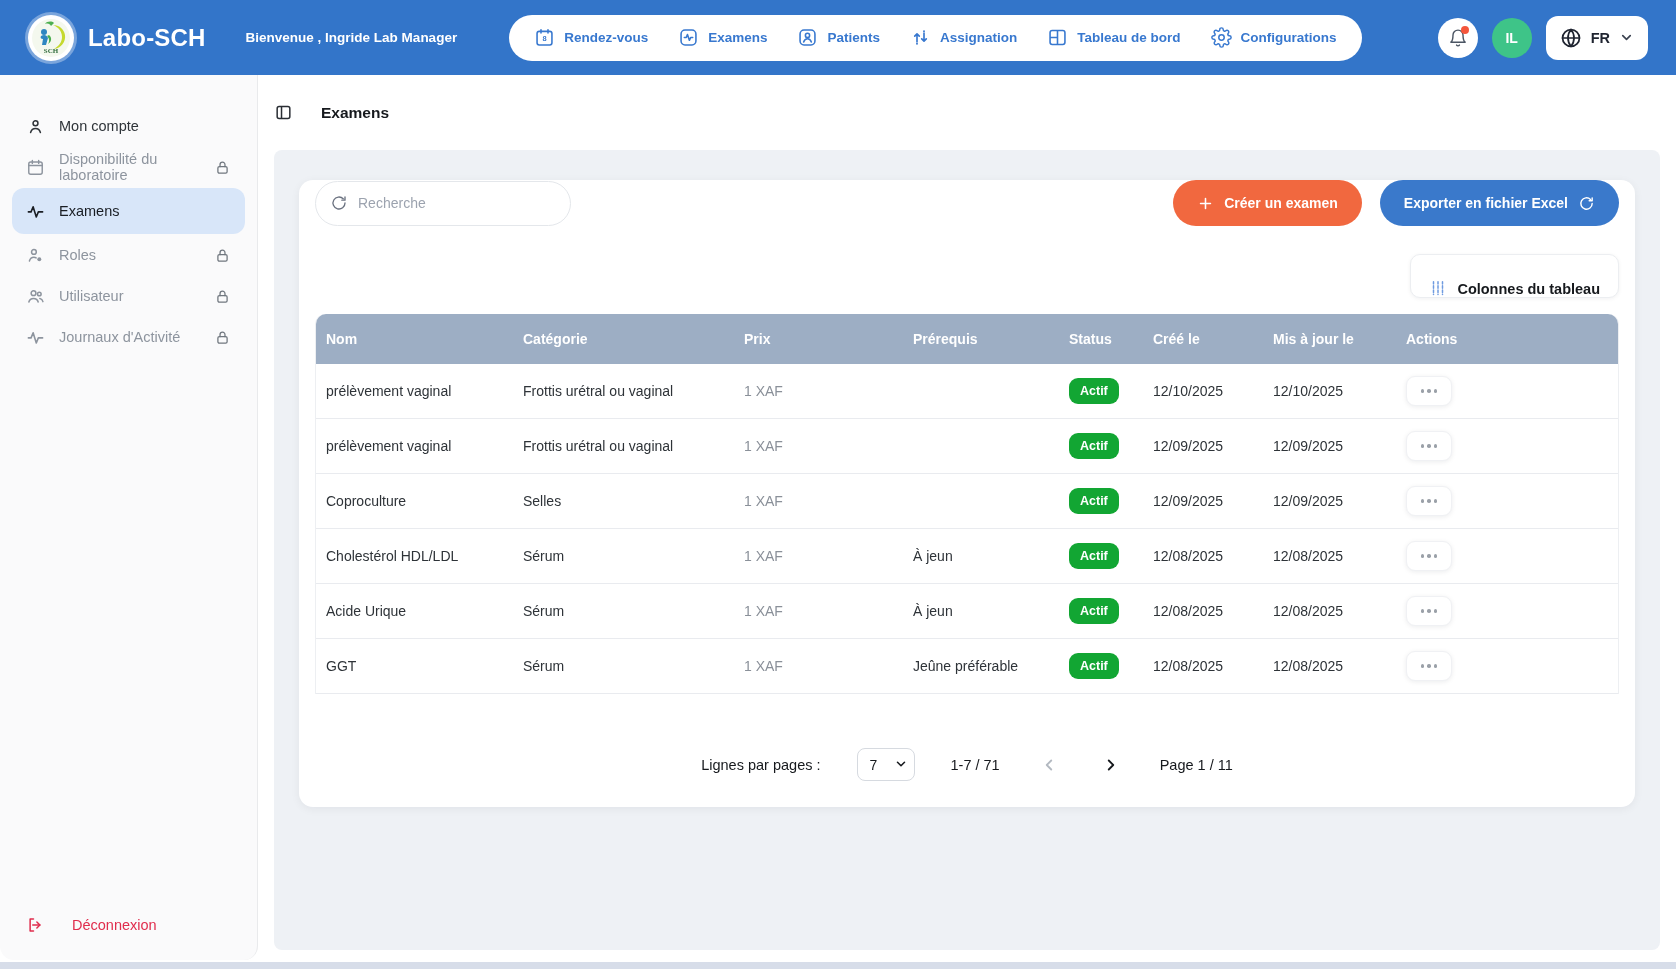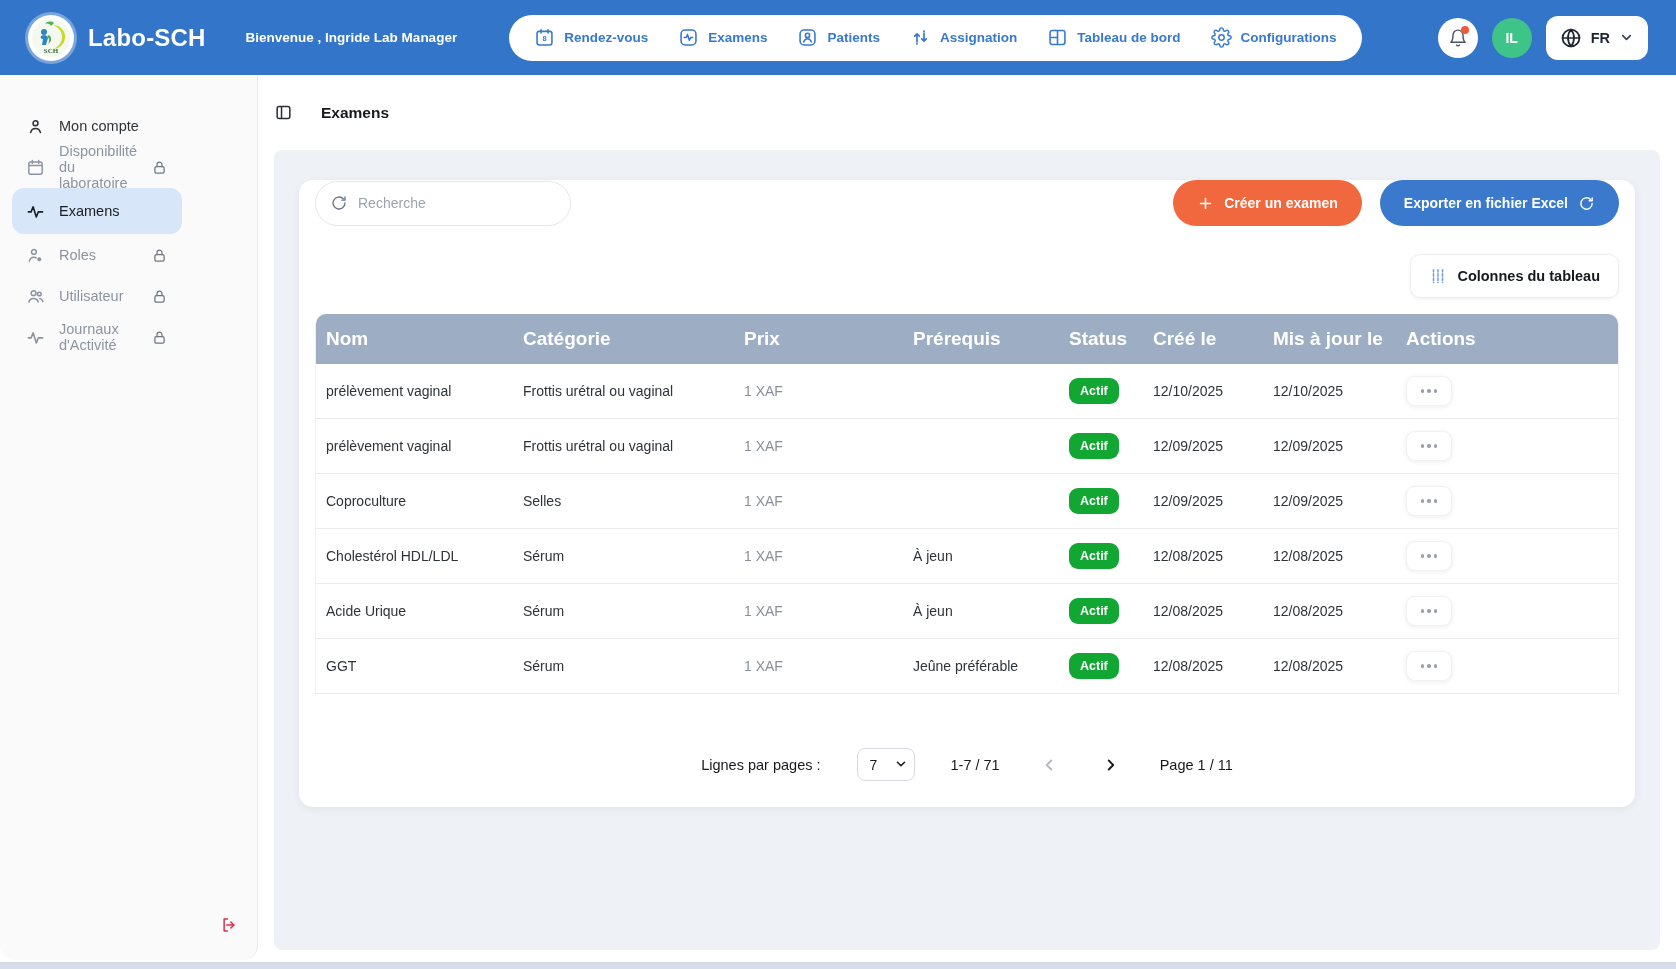--- a/index.html
+++ b/index.html
@@ -18,21 +18,21 @@
   .bell-btn { width:40px; height:40px; border-radius:50%; background:#fff; border:none; display:flex; align-items:center; justify-content:center; position:relative; cursor:pointer; color:#4B5563; }
   .bell-btn svg { width:20px; height:20px; }
   .bell-dot { position:absolute; top:8px; right:9px; width:8px; height:8px; border-radius:50%; background:#F4563C; }
   .avatar { width:40px; height:40px; border-radius:50%; background:#3EC488; color:#fff; font-weight:bold; font-size:14px; display:flex; align-items:center; justify-content:center; cursor:pointer; }
   .lang-btn { background:#fff; border:none; border-radius:12px; height:44px; padding:0 14px; display:flex; align-items:center; gap:9px; font-size:14.5px; font-weight:bold; color:#1F2430; cursor:pointer; font-family:inherit; }
   .lang-btn .globe { width:22px; height:22px; }
   .lang-btn .chev { width:15px; height:15px; color:#3B4250; }
 
   
   .shell { display:flex; height:894px; position:relative; }
-  .sidebar { width:258px; background:#FAFAFB; border-right:1px solid #E9EAEC; height:885px; border-radius:0 0 14px 14px; display:flex; }
+  .sidebar { width:258px; background:#FAFAFB; border-right:1px solid #E9EAEC; height:885px; border-radius:0 0 14px 14px; display:flex; flex-direction:column; }
   .side-nav { padding:30px 12px 0; }
   .side-item { height:40px; margin:1px 0; padding:0 14px; display:flex; align-items:center; gap:14px; border-radius:12px; font-size:14.5px; color:#2E3338; cursor:pointer; }
   .side-item.locked { color:#8D949E; }
   .side-item.active { background:#D8E6F9; height:46px; color:#1A1E24; font-weight:500; }
   .side-item .s-icon { display:flex; }
   .side-item .s-icon svg { width:19px; height:19px; }
   .side-item .s-lock { margin-left:auto; display:flex; color:#70777F; }
   .side-item .s-lock svg { width:17px; height:17px; }
   .logout { margin-top:auto; margin-bottom:26px; margin-left:26px; background:none; border:none; color:#E02D4D; font-size:14.5px; font-family:inherit; display:flex; align-items:center; gap:28px; cursor:pointer; }
   .logout svg { width:18px; height:18px; }
@@ -58,27 +58,27 @@
   .search input { border:none; outline:none; font-size:14px; font-family:inherit; color:#374151; width:100%; background:transparent; }
   .search input::placeholder { color:#9CA3AF; }
   .toolbar-spacer { flex:1; }
   .btn { border:none; font-family:inherit; font-size:14px; font-weight:bold; color:#fff; height:46px; border-radius:24px; display:flex; align-items:center; gap:10px; padding:0 24px; cursor:pointer; }
   .btn svg { width:17px; height:17px; }
   .btn-orange { background:#F1683F; margin-right:18px; }
   .btn-blue { background:#3A79CB; }
 
   
   .columns-row { display:flex; justify-content:flex-end; margin-top:28px; }
-  .btn-columns { background:#fff; border:1px solid #ECEEF1; box-shadow:0 1px 4px rgba(16,24,40,.06); border-radius:10px; height:44px; padding:0 18px; display:flex; align-items:center; gap:10px; font-family:inherit; font-size:14.5px; font-weight:600; color:#16191D; cursor:pointer; }
+  .btn-columns { background:#fff; border:1px solid #ECEEF1; box-shadow:0 1px 4px rgba(16,24,40,.06); border-radius:10px; height:44px; padding:0 18px; display:flex; align-items:flex-end; gap:10px; font-family:inherit; font-size:14.5px; font-weight:600; color:#16191D; cursor:pointer; }
   .btn-columns svg { width:18px; height:18px; color:#6F9BE0; }
 
   
   .table-wrap { margin-top:16px; border-left:1px solid #EDEFF2; border-right:1px solid #EDEFF2; border-radius:10px 10px 0 0; }
   table { width:100%; border-collapse:separate; border-spacing:0; table-layout:fixed; }
-  thead th { background:#9DAEC4; color:#fff; font-size:19px; font-weight:bold; text-align:left; height:50px; padding:0 8px; }
+  thead th { background:#9DAEC4; color:#fff; font-size:14px; font-weight:bold; text-align:left; height:50px; padding:0 8px; }
   thead th:first-child { border-radius:10px 0 0 0; padding-left:10px; }
   thead th:last-child { border-radius:0 10px 0 0; }
   col.c-nom{width:199px;} col.c-cat{width:221px;} col.c-prix{width:169px;} col.c-pre{width:156px;}
   col.c-sta{width:84px;} col.c-cre{width:120px;} col.c-maj{width:133px;} col.c-act{width:auto;}
   tbody td { height:49px; border-bottom:1px solid #E9EBEF; font-size:14px; color:#2E3338; padding:12px 8px; background:#fff; }
   tbody td:first-child { padding-left:10px; }
   td.muted { color:#8A9099; }
   .badge { display:inline-block; background:#12A633; color:#fff; font-size:12.5px; font-weight:bold; padding:6px 11px; border-radius:9px; }
   .dots { width:46px; height:30px; background:#fff; border:1px solid #F0F1F4; box-shadow:0 1px 5px rgba(16,24,40,.08); border-radius:9px; display:flex; align-items:center; justify-content:center; gap:3px; cursor:pointer; }
   .dots span { width:3.5px; height:3.5px; border-radius:50%; background:#9AA0A8; }

